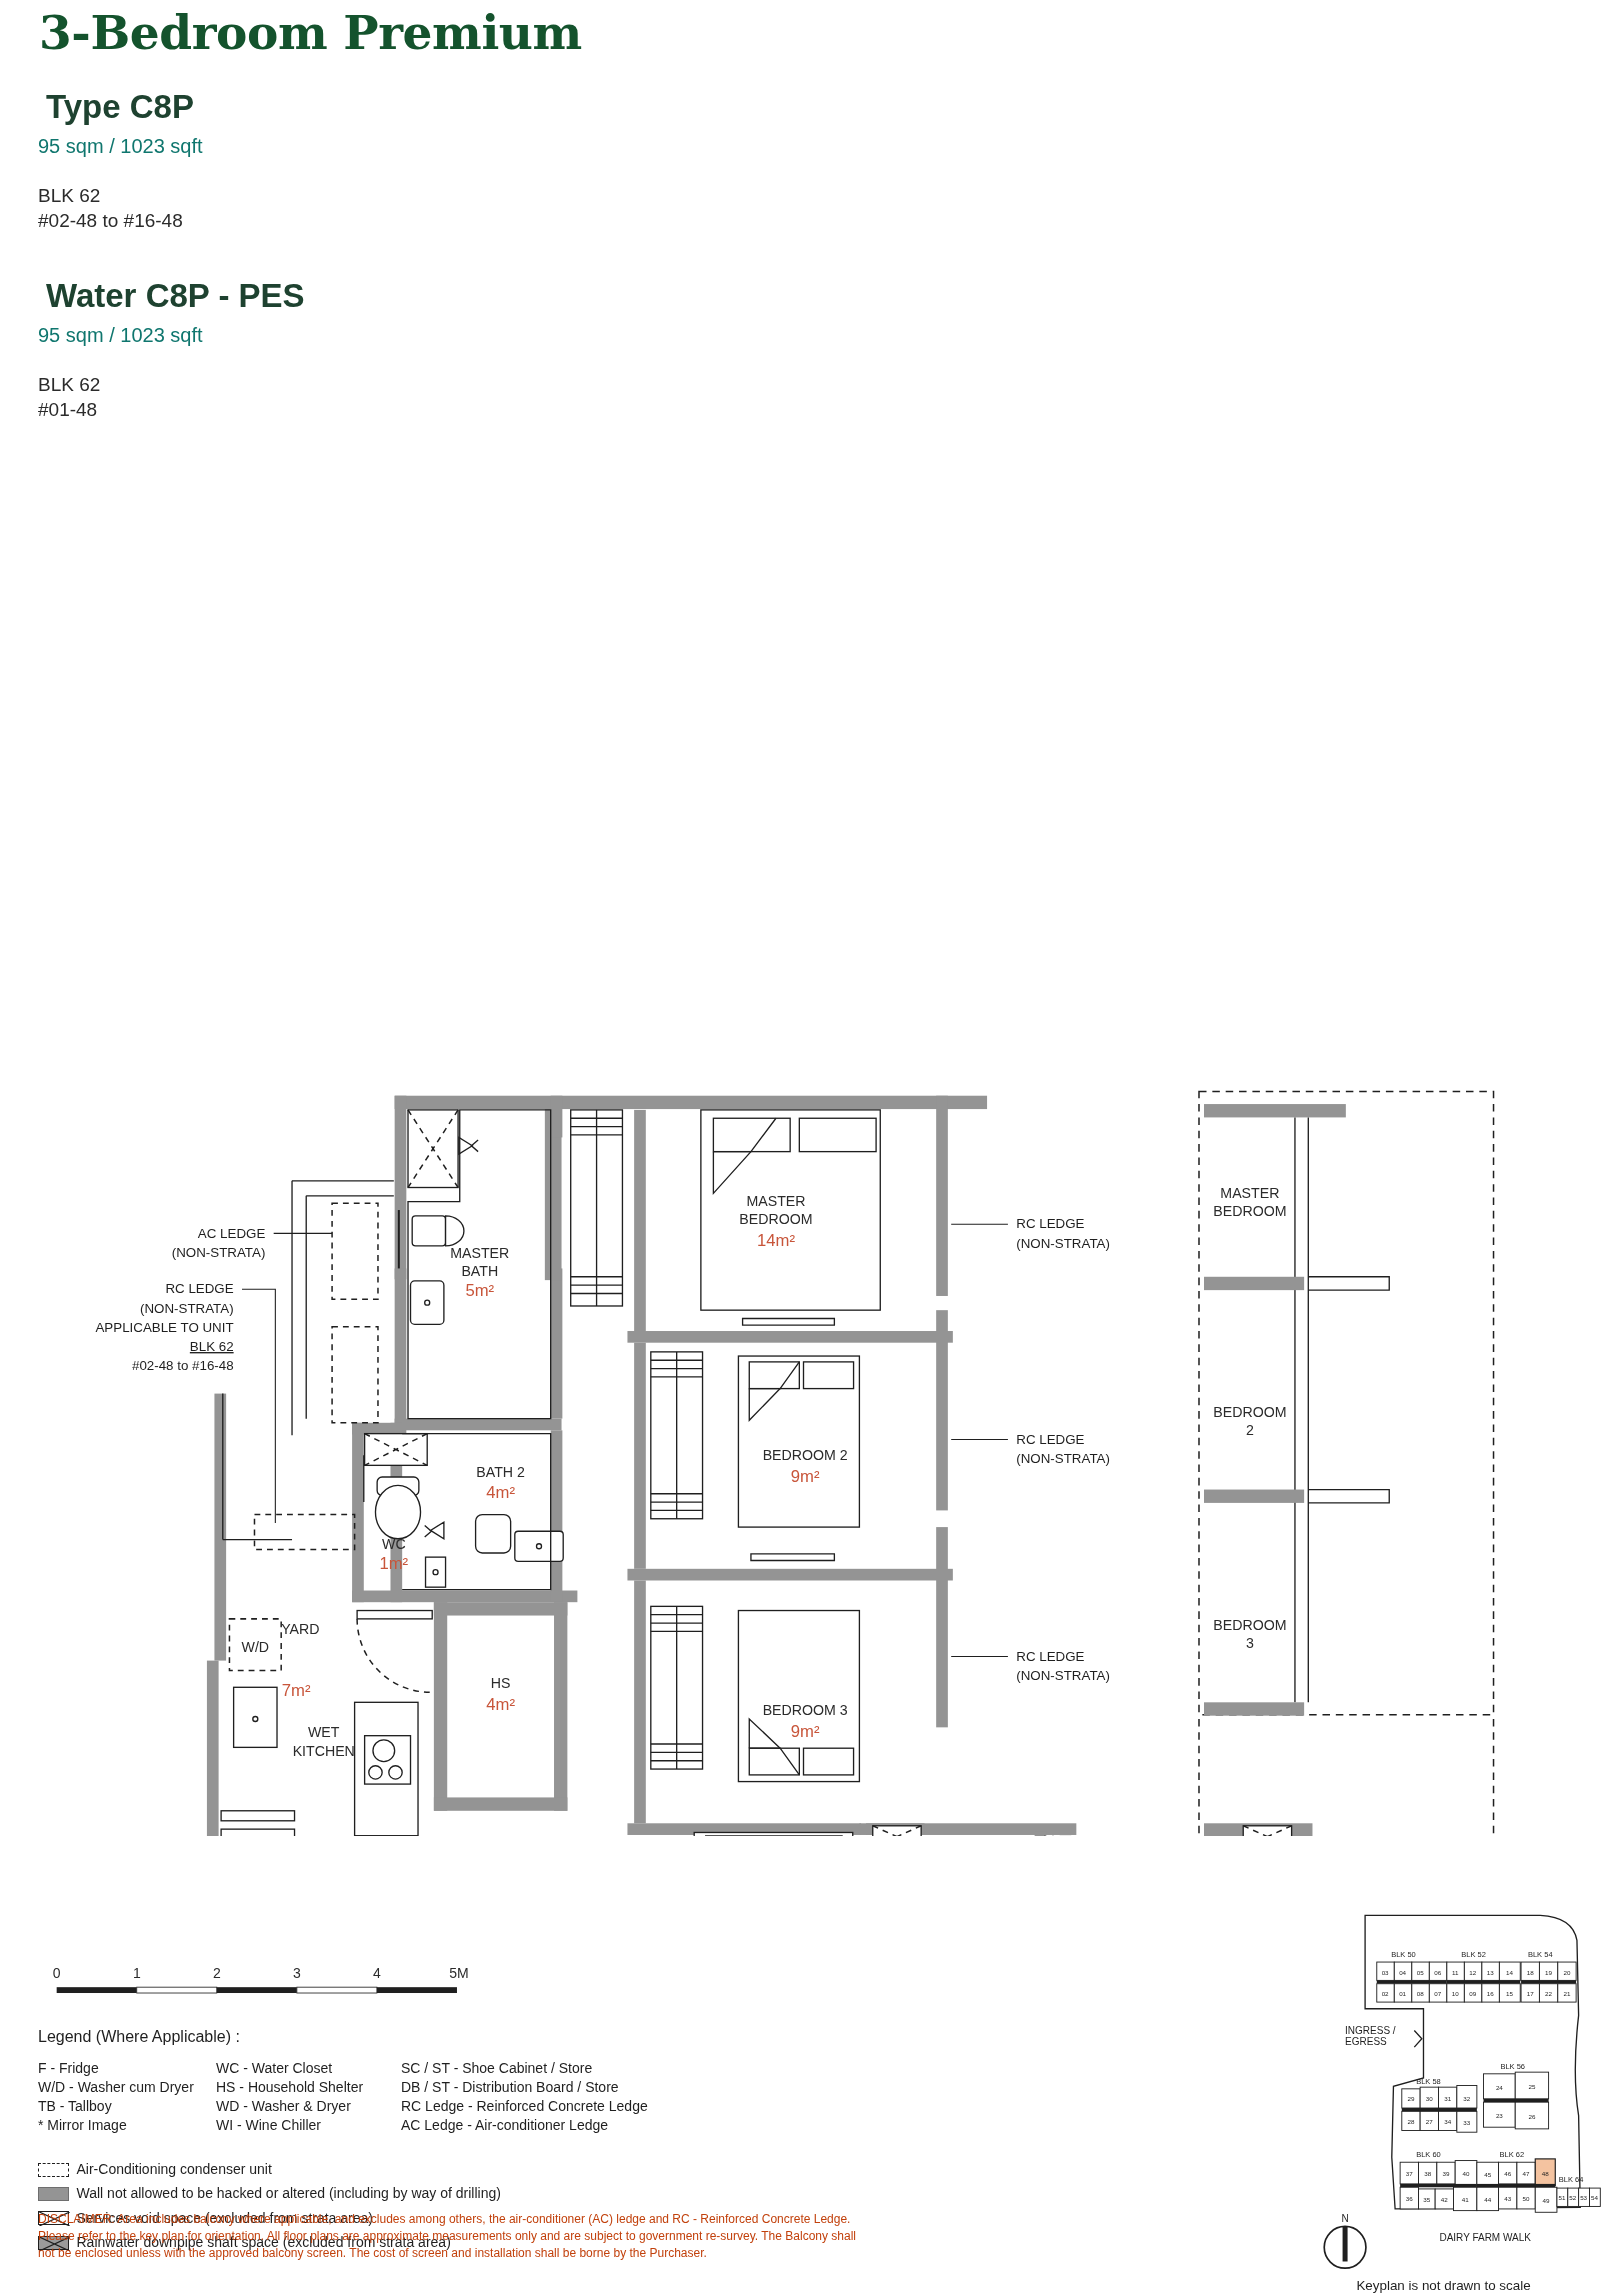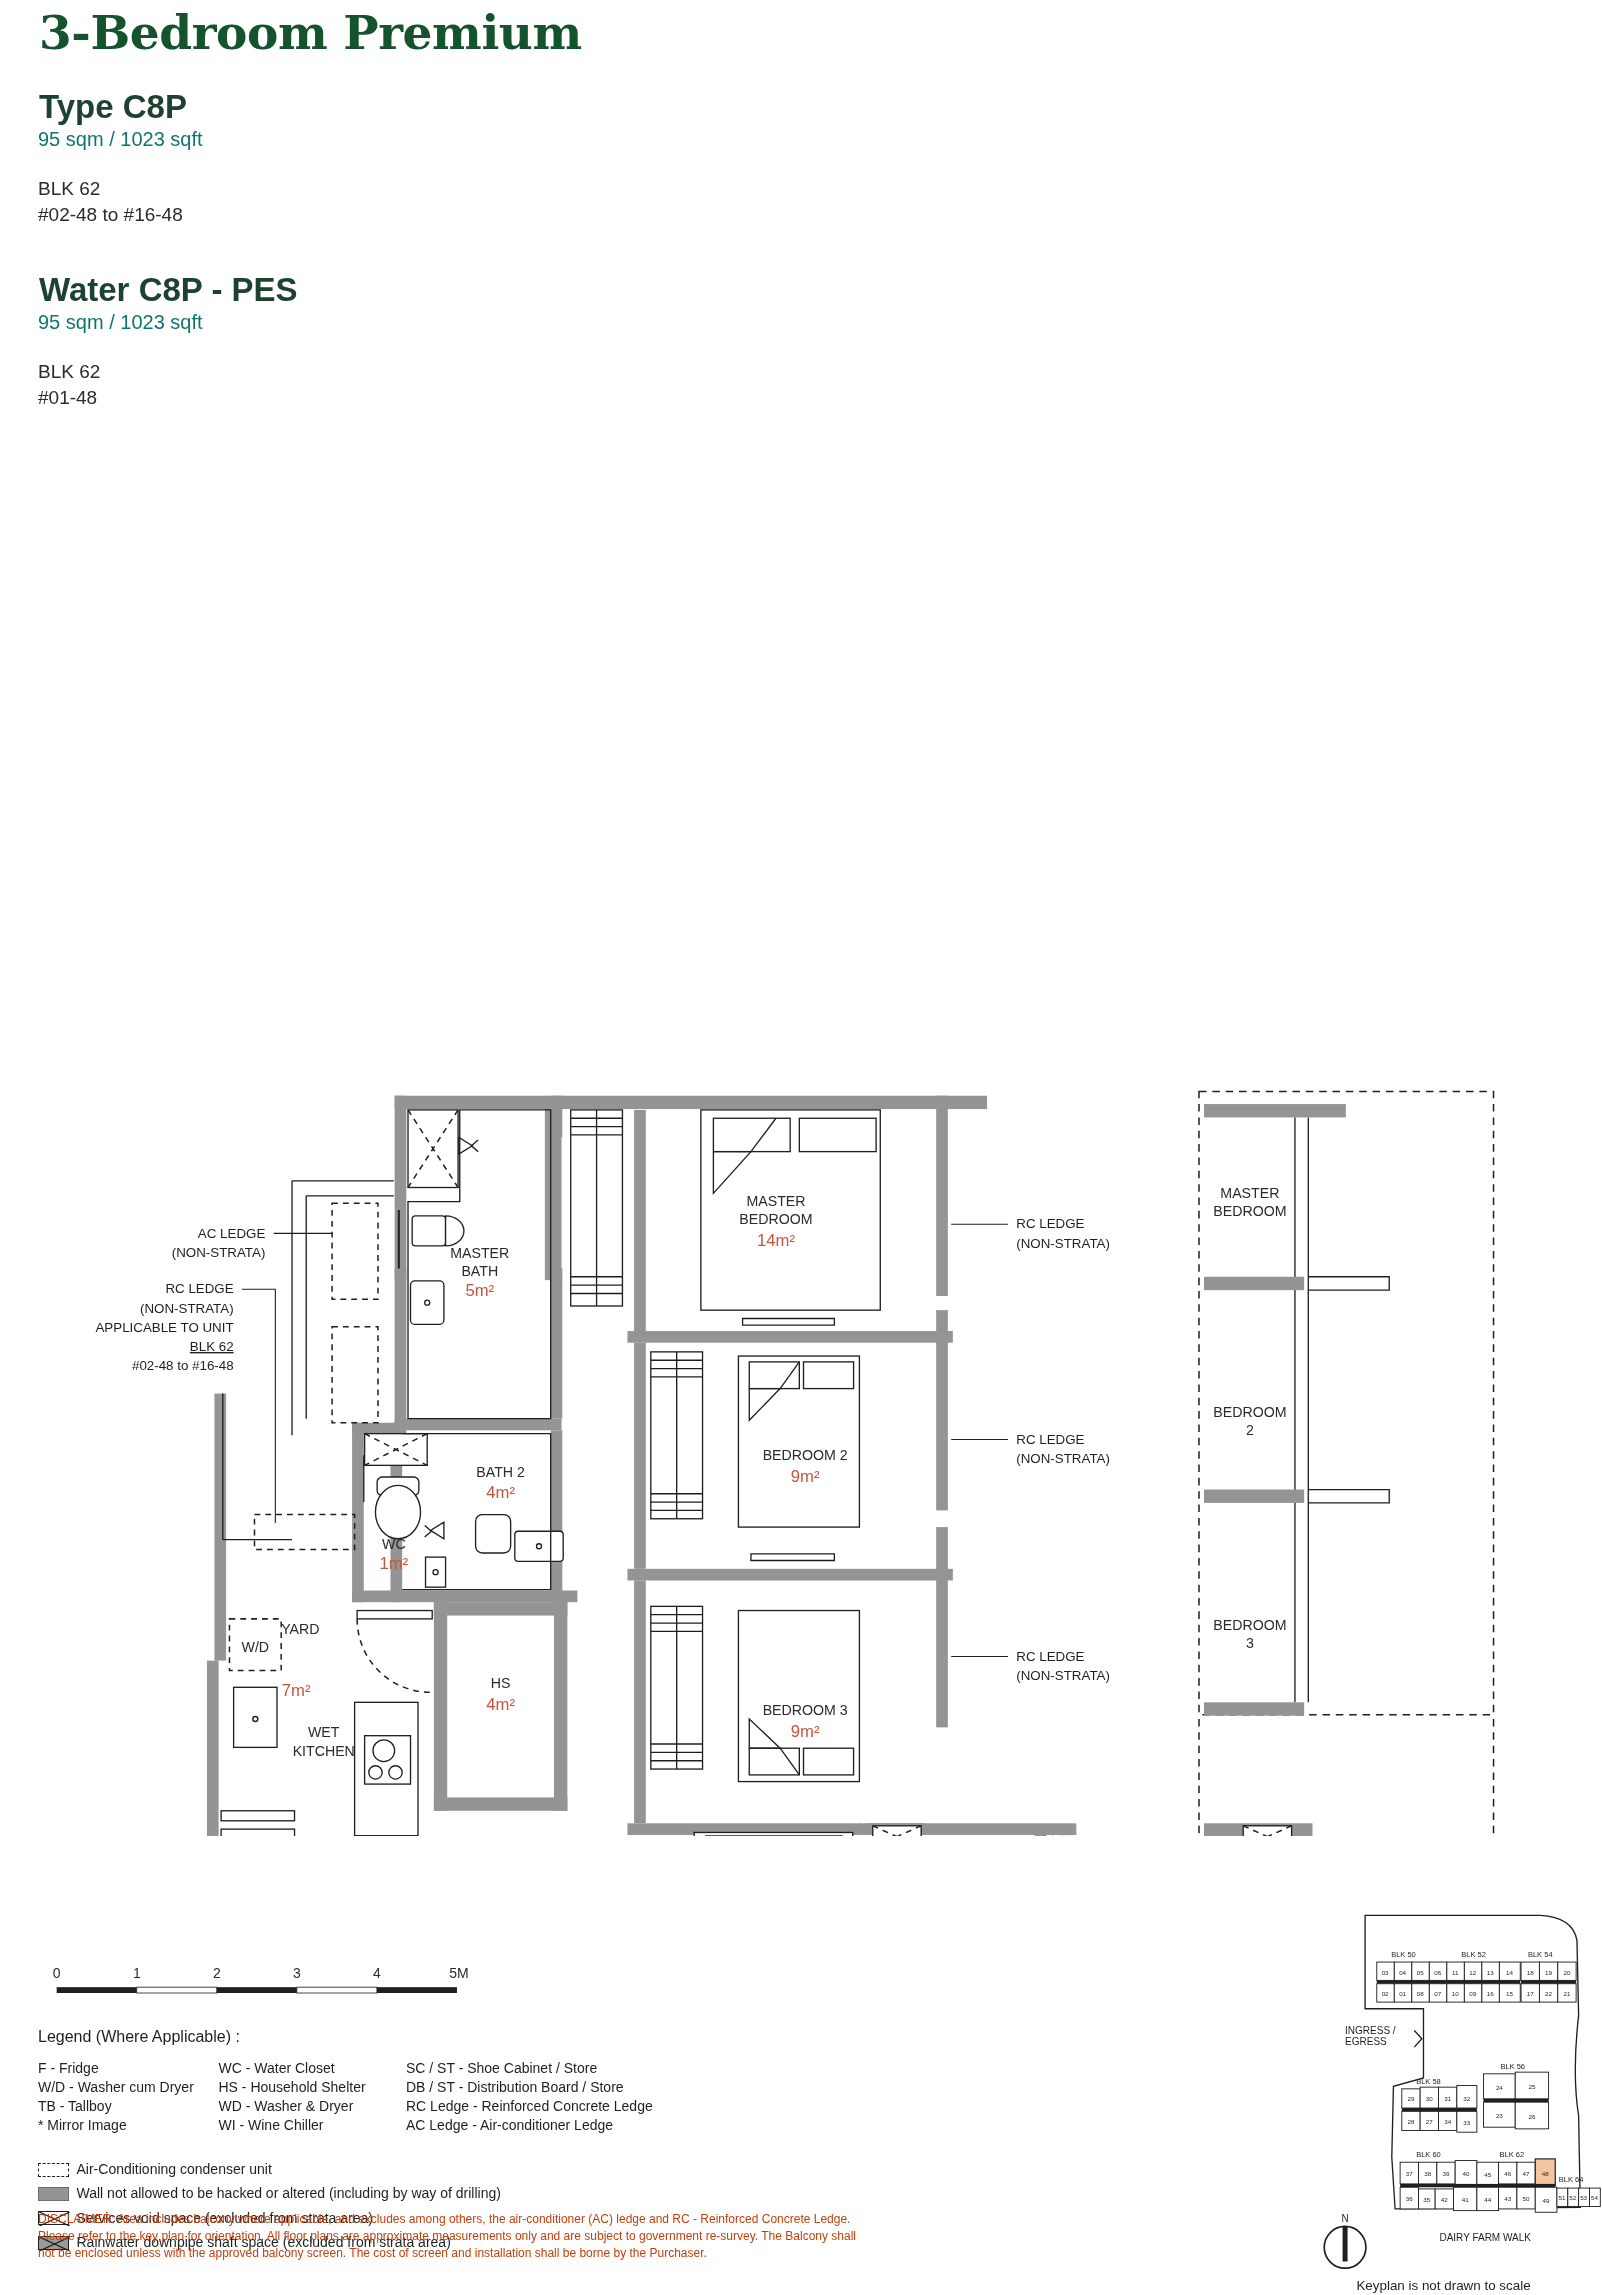--- a/index.html
+++ b/index.html
@@ -22,21 +22,21 @@
     font-size:47px;
     color:#14532d;
     letter-spacing:-0.4px;
     line-height:1.05;
     margin:0 0 30px 1px;
   }
   .type-title {
     font-size:33px;
     font-weight:bold;
     color:#1e4230;
-    margin:1px;
+    margin:8px;
     line-height:1.15;
   }
   .type-area {
     font-size:20px;
     color:#0f766e;
     margin:1.7px 0 0 0;
     line-height:1.2;
   }
   .blk-line {
     font-size:19px;
@@ -54,21 +54,21 @@
   
   #scalebar { position:absolute; left:50px; top:1965px; width:442px; }
   .sb-labels { position:relative; height:18.4px; }
   .sb-labels span {
     position:absolute; font-size:14px; color:#2b2b2b; transform:translateX(-50%);
   }
 
   
   #legend { position:absolute; left:38px; top:2028px; width:668px; }
   .legend-title { font-size:16px; color:#1f1f1f; margin-bottom:13px; }
-  .legend-cols { display:flex; gap:0; font-size:14px; line-height:1.36; color:#1f1f1f;justify-content:space-between; }
+  .legend-cols { display:flex; gap:0; font-size:14px; line-height:1.36; color:#1f1f1f; }
   .legend-col { }
   .legend-col.c1 { width:178px; }
   .legend-col.c2 { width:185px; }
   .legend-col.c3 { width:300px; }
   .legend-symbols { margin-top:24px; font-size:14px; line-height:1.55; color:#1f1f1f; }
   .lg-row { display:flex; align-items:center; gap:7.5px; margin-bottom:2.5px; }
   .sw { width:31px; height:14px; flex:0 0 31px; position:relative; }
   .sw-ac { border:1.7px dashed #1f1f1f; }
   .sw-wall { background:#949494; border:0.8px solid #6e6e6e; }
   .sw-void { border:1.3px solid #1f1f1f; background:#fff; }

